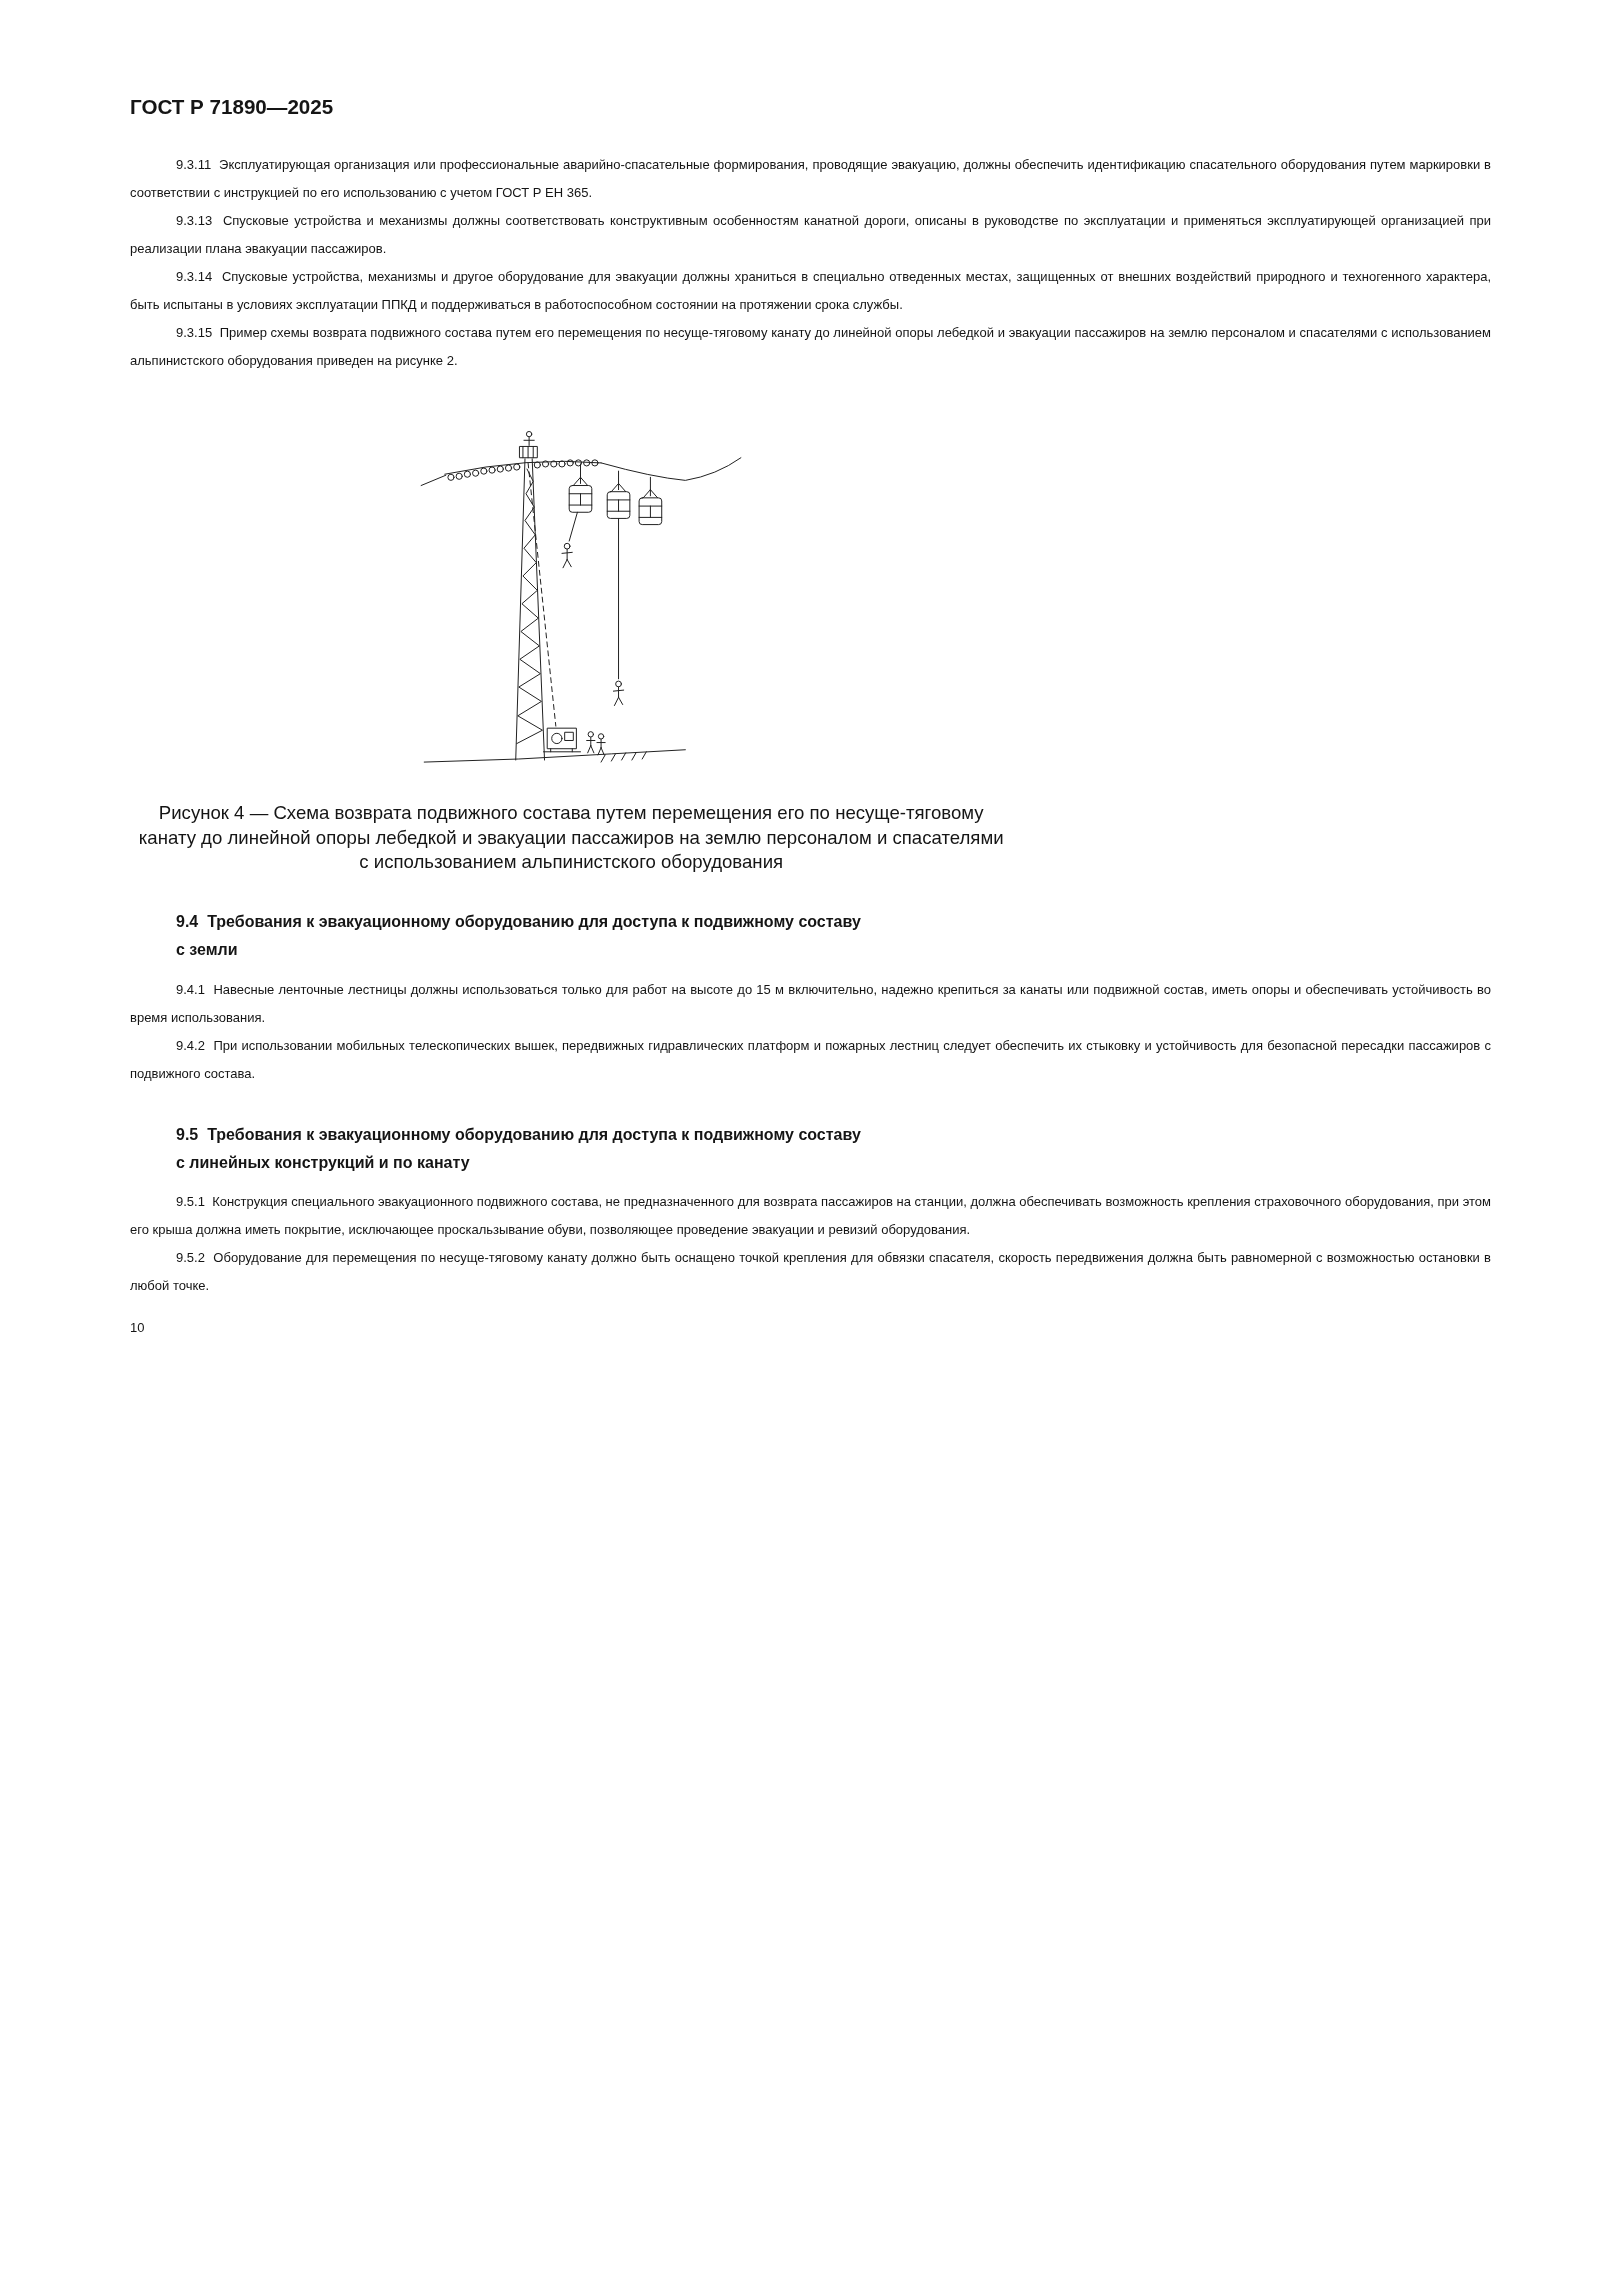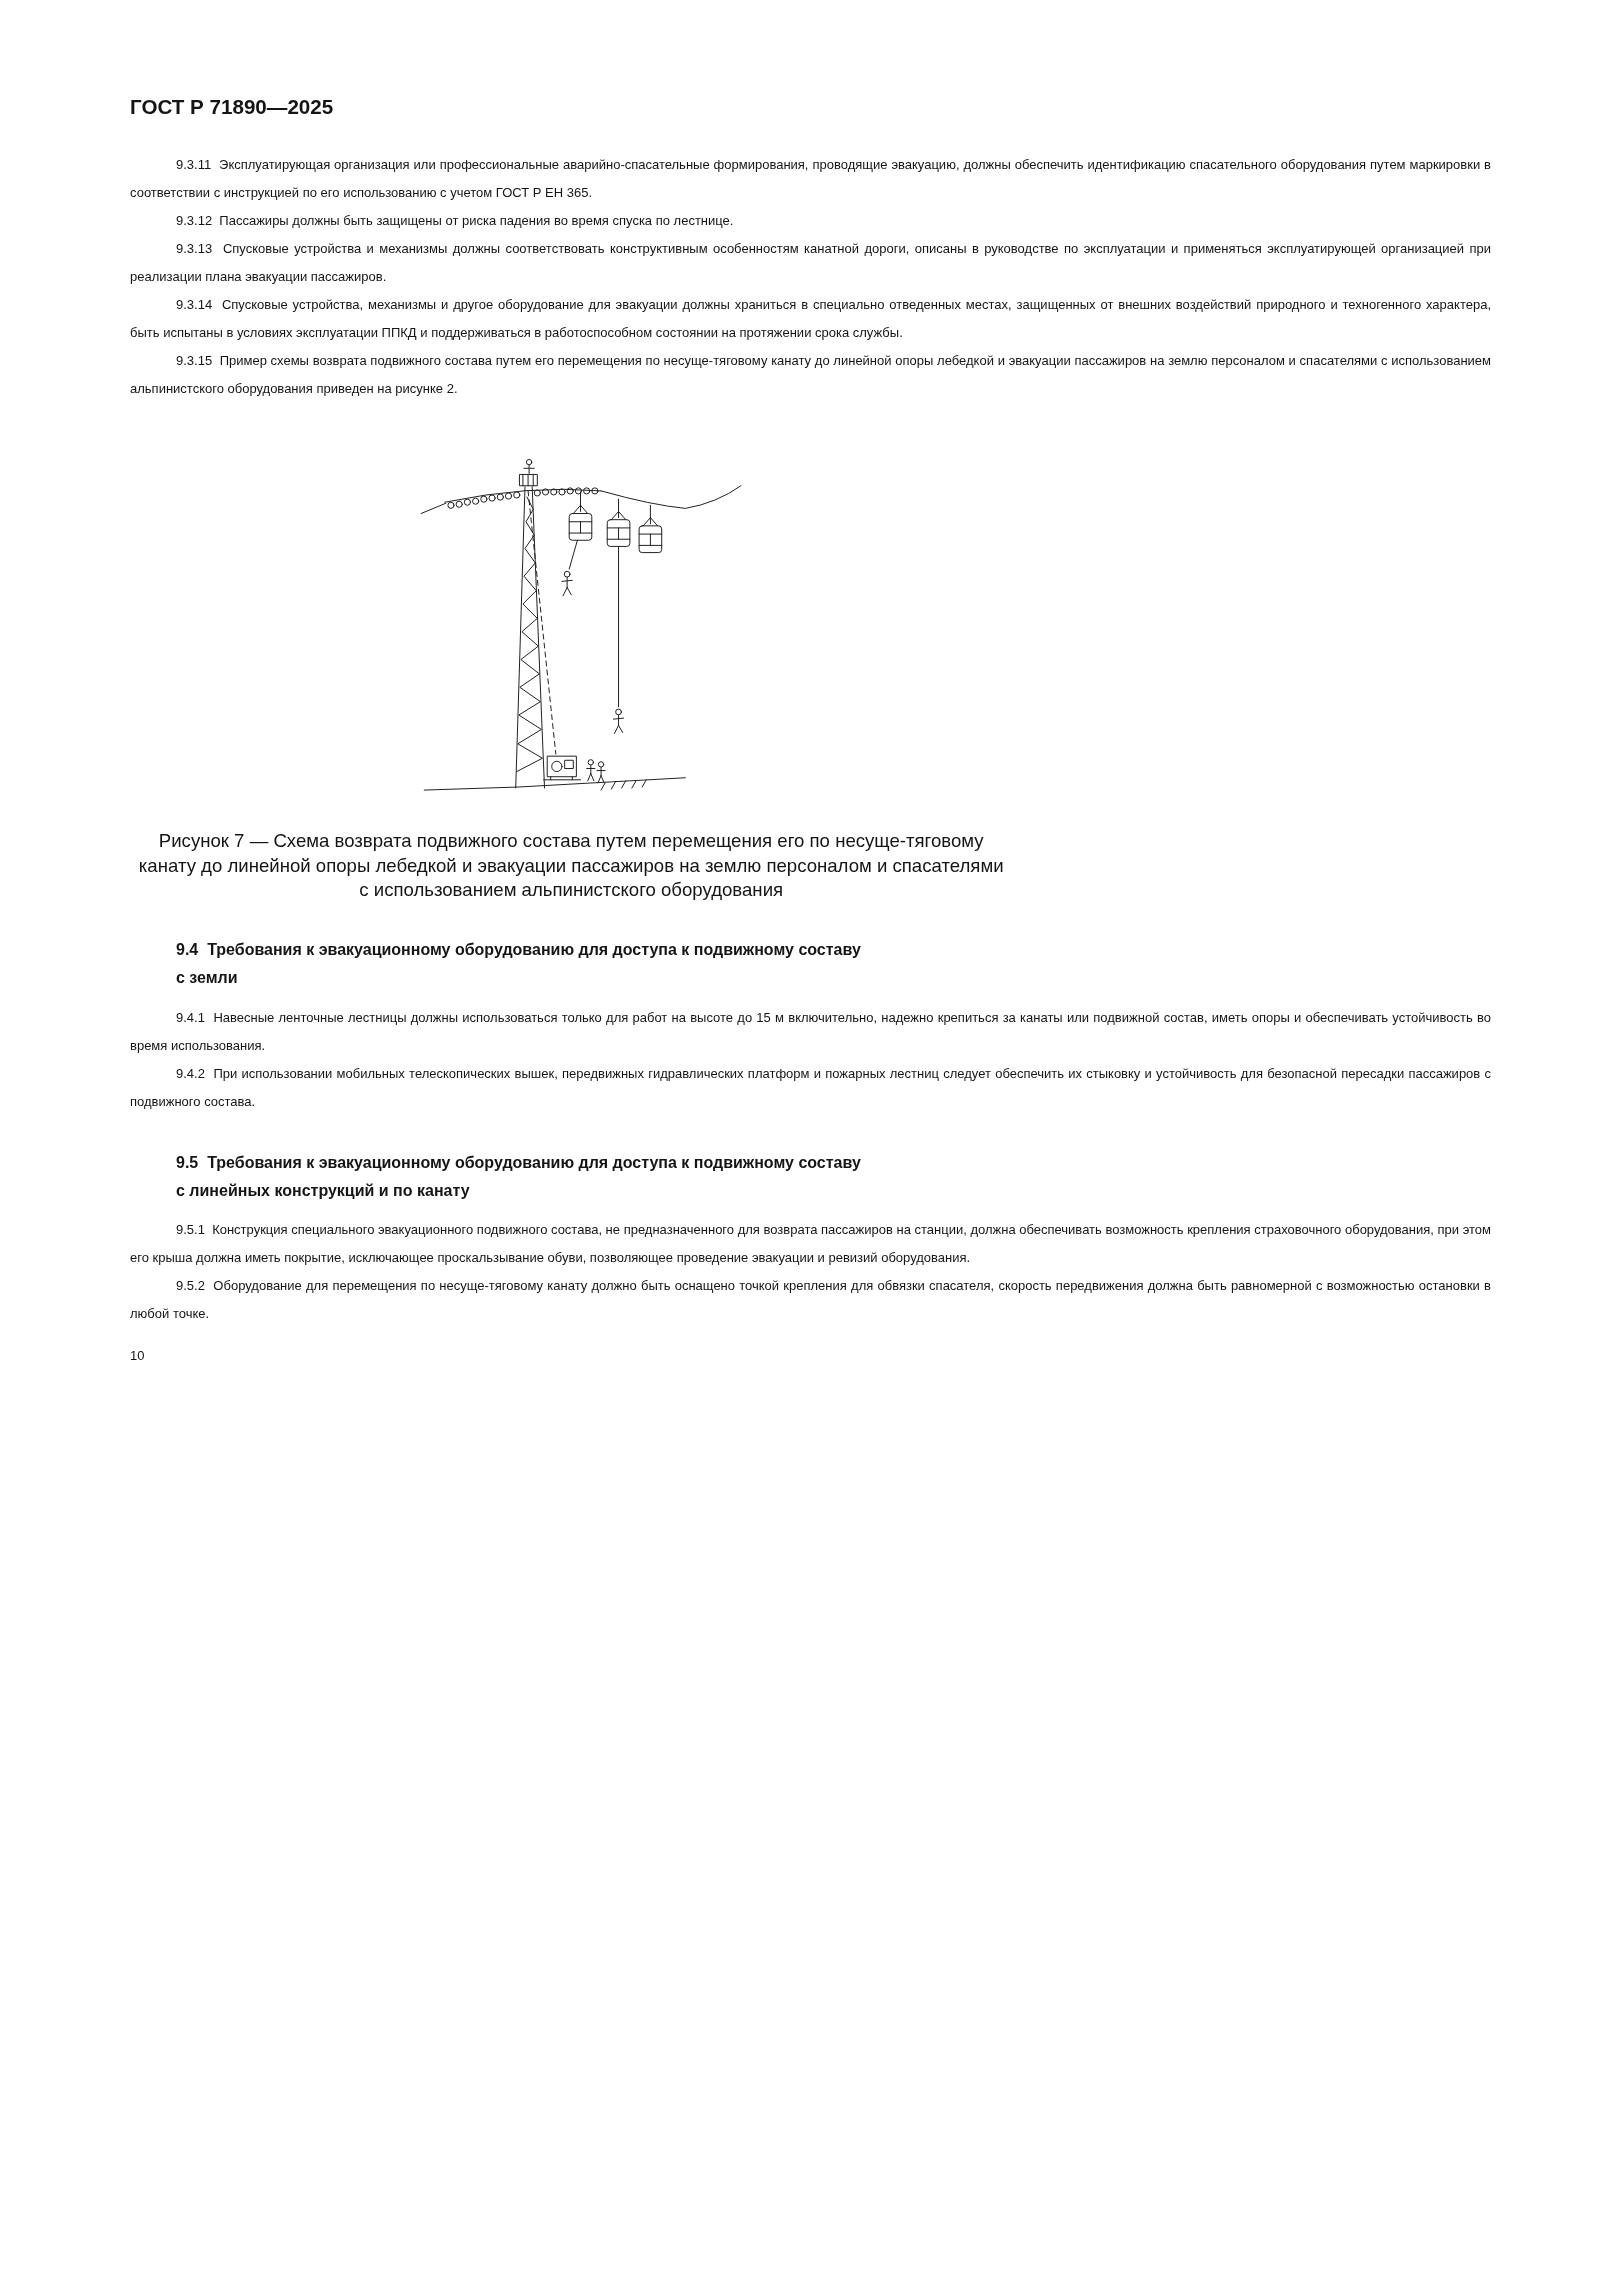--- a/index.html
+++ b/index.html
@@ -61,21 +61,20 @@
 </style>
 </head>
 <body>
 
 <div class="page">
   <div class="content">
 
     <div class="doc-header">ГОСТ Р 71890—2025</div>
 
     <p class="para">9.3.11&nbsp;&nbsp;Эксплуатирующая организация или профессиональные аварийно-спасательные формирования, проводящие эвакуацию, должны обеспечить идентификацию спасательного оборудования путем маркировки в соответствии с инструкцией по его использованию с учетом ГОСТ Р ЕН 365.</p>
-    <p class="para">9.3.12&nbsp;&nbsp;Пассажиры должны быть защищены от риска падения во время спуска по лестнице.</p>
     <p class="para">9.3.13&nbsp;&nbsp;Спусковые устройства и механизмы должны соответствовать конструктивным особенностям канатной дороги, описаны в руководстве по эксплуатации и применяться эксплуатирующей организацией при реализации плана эвакуации пассажиров.</p>
     <p class="para">9.3.14&nbsp;&nbsp;Спусковые устройства, механизмы и другое оборудование для эвакуации должны храниться в специально отведенных местах, защищенных от внешних воздействий природного и техногенного характера, быть испытаны в условиях эксплуатации ППКД и поддерживаться в работоспособном состоянии на протяжении срока службы.</p>
     <p class="para">9.3.15&nbsp;&nbsp;Пример схемы возврата подвижного состава путем его перемещения по несуще-тяговому канату до линейной опоры лебедкой и эвакуации пассажиров на землю персоналом и спасателями с использованием альпинистского оборудования приведен на рисунке 2.</p>
 
     <div class="figure-wrap">
       <svg class="diagram" viewBox="0 0 320 380" width="329" height="391" xmlns="http://www.w3.org/2000/svg">
         <g stroke="#222222" stroke-width="1" fill="none" stroke-linecap="round" stroke-linejoin="round">
 
           <g>
             <path d="M 8 353 L 100 350 L 190 345 L 262 341"></path>
@@ -163,21 +162,21 @@
           <g>
             <circle cx="170" cy="326" r="2.6"></circle>
             <path d="M 170 329 L 170 337 M 166 332 L 174 332 M 170 337 L 167 344 M 170 337 L 173 344"></path>
             <circle cx="180" cy="328" r="2.6"></circle>
             <path d="M 180 331 L 180 339 M 176 334 L 184 334 M 180 339 L 177 346 M 180 339 L 183 346"></path>
           </g>
         </g>
       </svg>
     </div>
 
-    <div class="figure-caption">Рисунок 7 — Схема возврата подвижного состава путем перемещения его по несуще-тяговому
+    <div class="figure-caption">Рисунок 4 — Схема возврата подвижного состава путем перемещения его по несуще-тяговому
 канату до линейной опоры лебедкой и эвакуации пассажиров на землю персоналом и спасателями
 с использованием альпинистского оборудования</div>
 
     <div class="section-heading">9.4&nbsp;&nbsp;Требования к эвакуационному оборудованию для доступа к подвижному составу
 с земли</div>
     <p class="para">9.4.1&nbsp;&nbsp;Навесные ленточные лестницы должны использоваться только для работ на высоте до 15 м включительно, надежно крепиться за канаты или подвижной состав, иметь опоры и обеспечивать устойчивость во время использования.</p>
     <p class="para">9.4.2&nbsp;&nbsp;При использовании мобильных телескопических вышек, передвижных гидравлических платформ и пожарных лестниц следует обеспечить их стыковку и устойчивость для безопасной пересадки пассажиров с подвижного состава.</p>
 
     <div class="section-heading">9.5&nbsp;&nbsp;Требования к эвакуационному оборудованию для доступа к подвижному составу
 с линейных конструкций и по канату</div>

